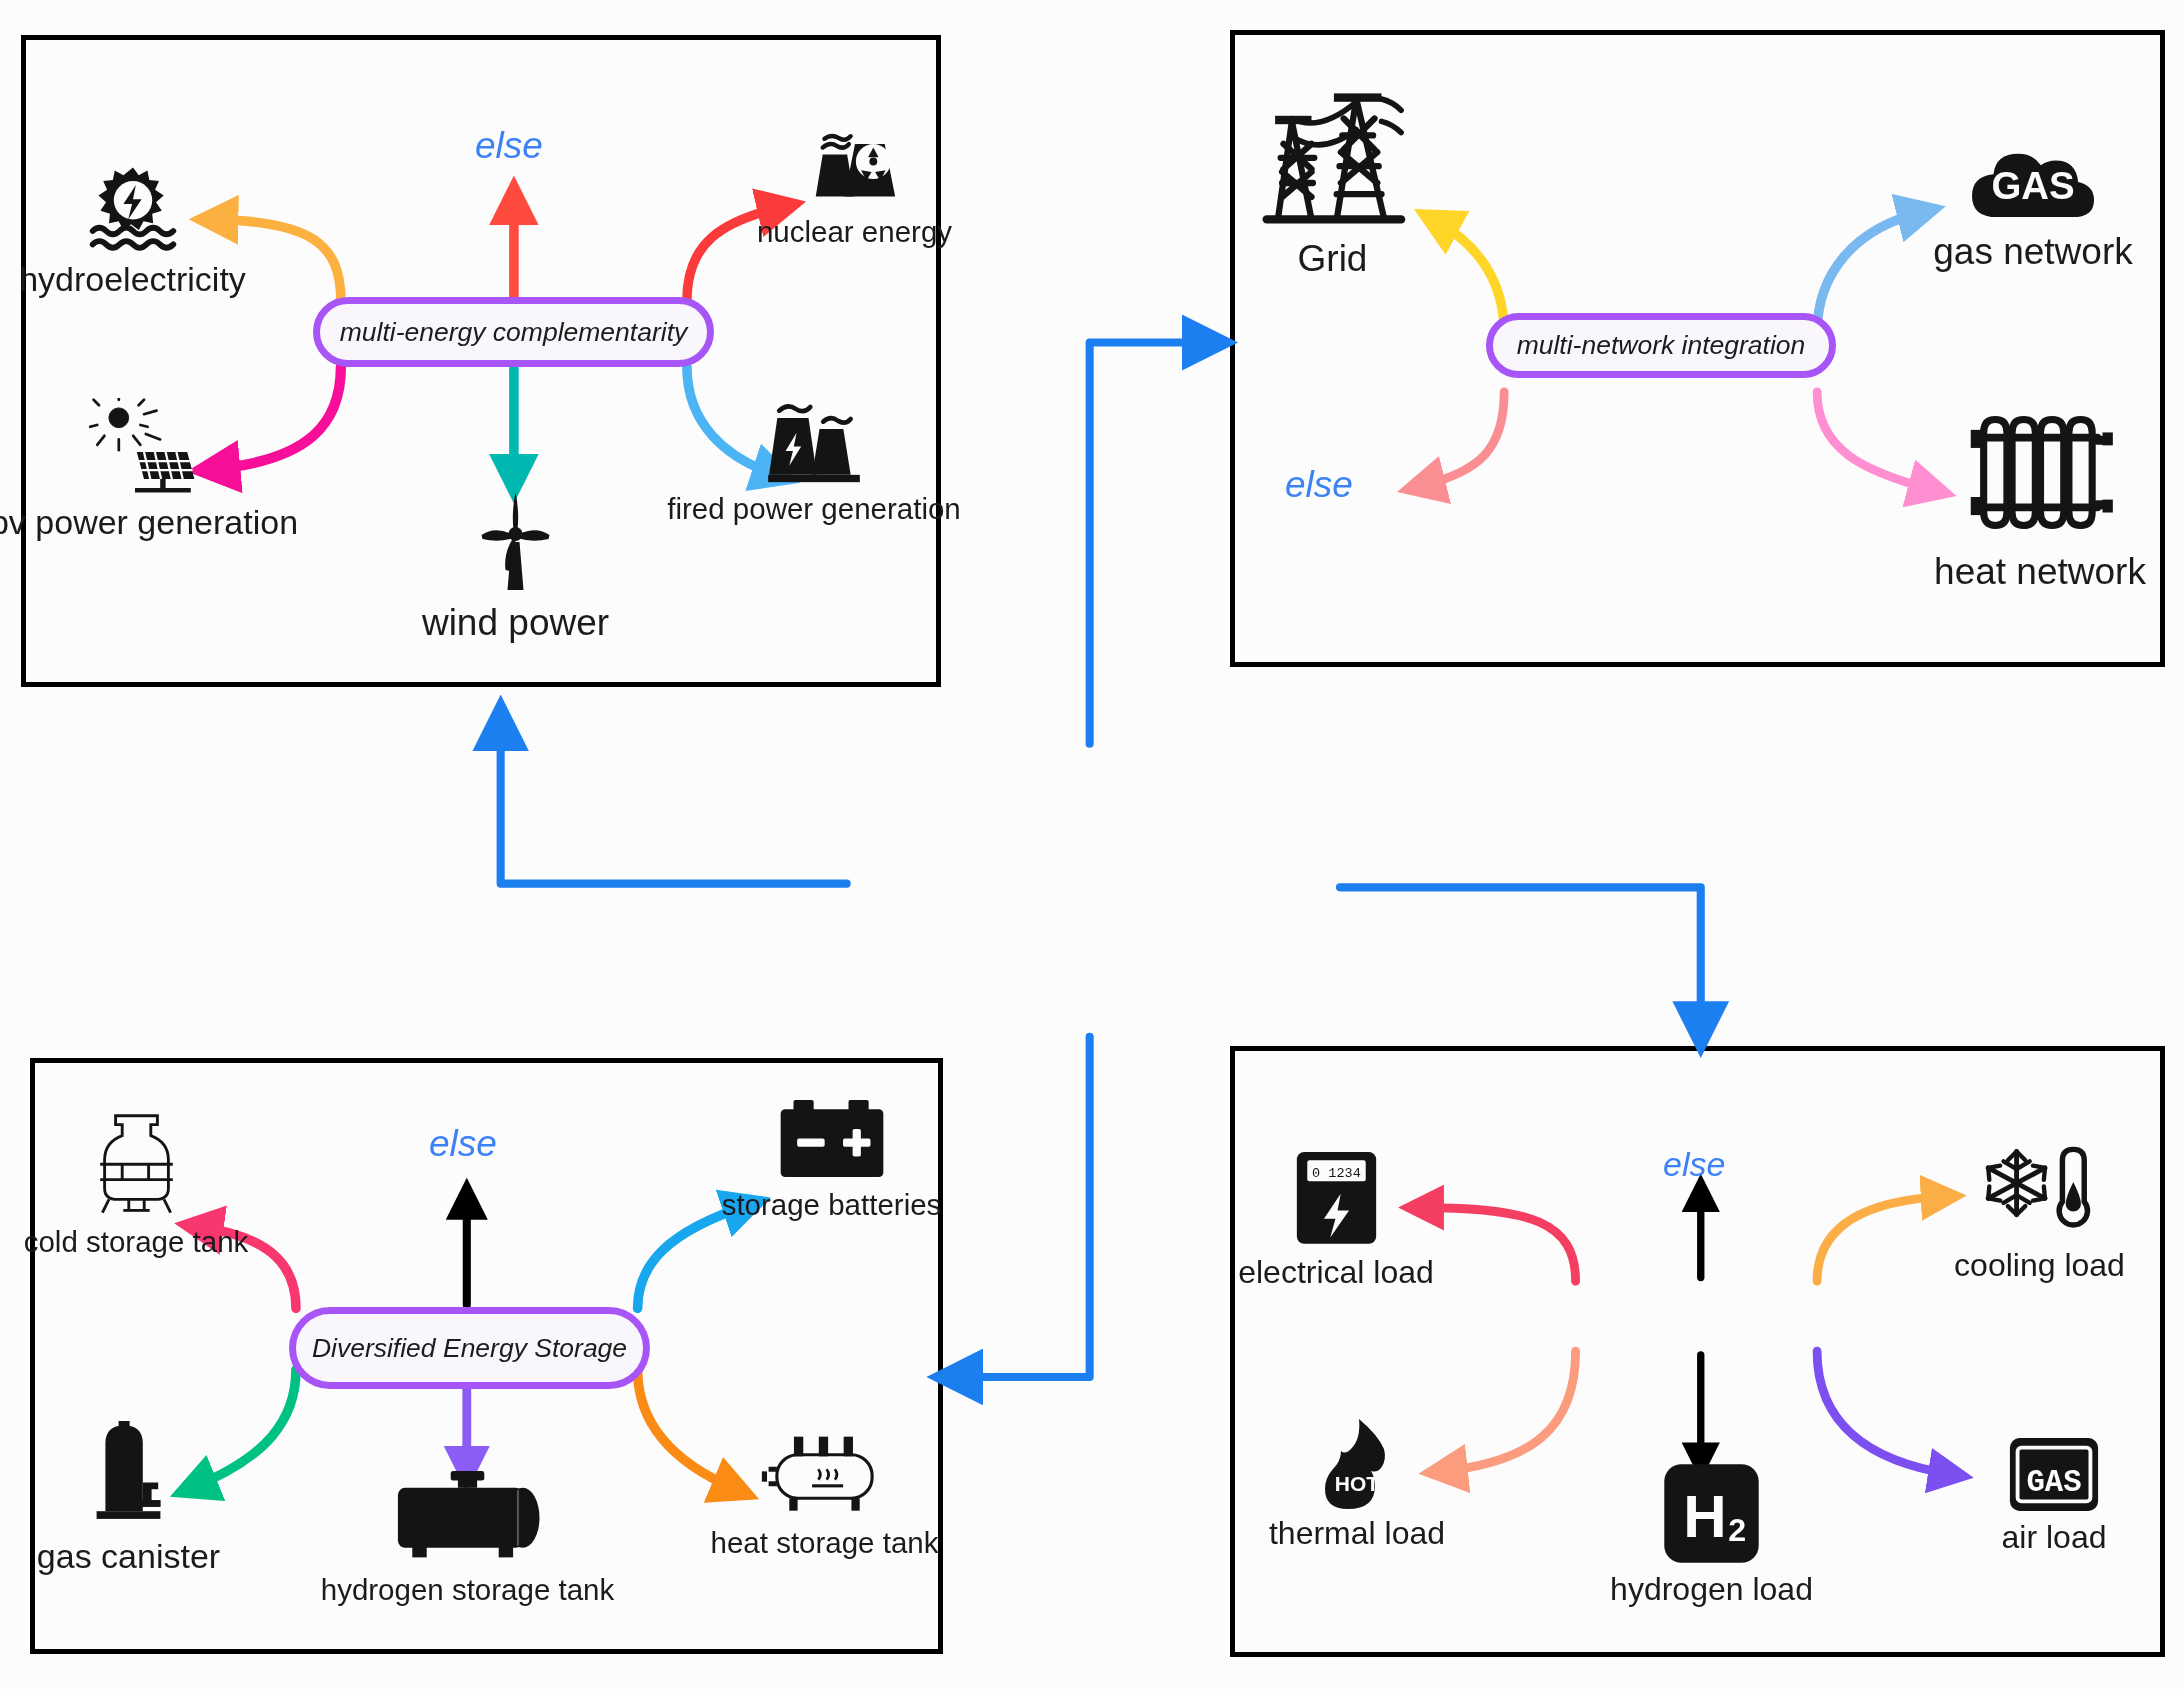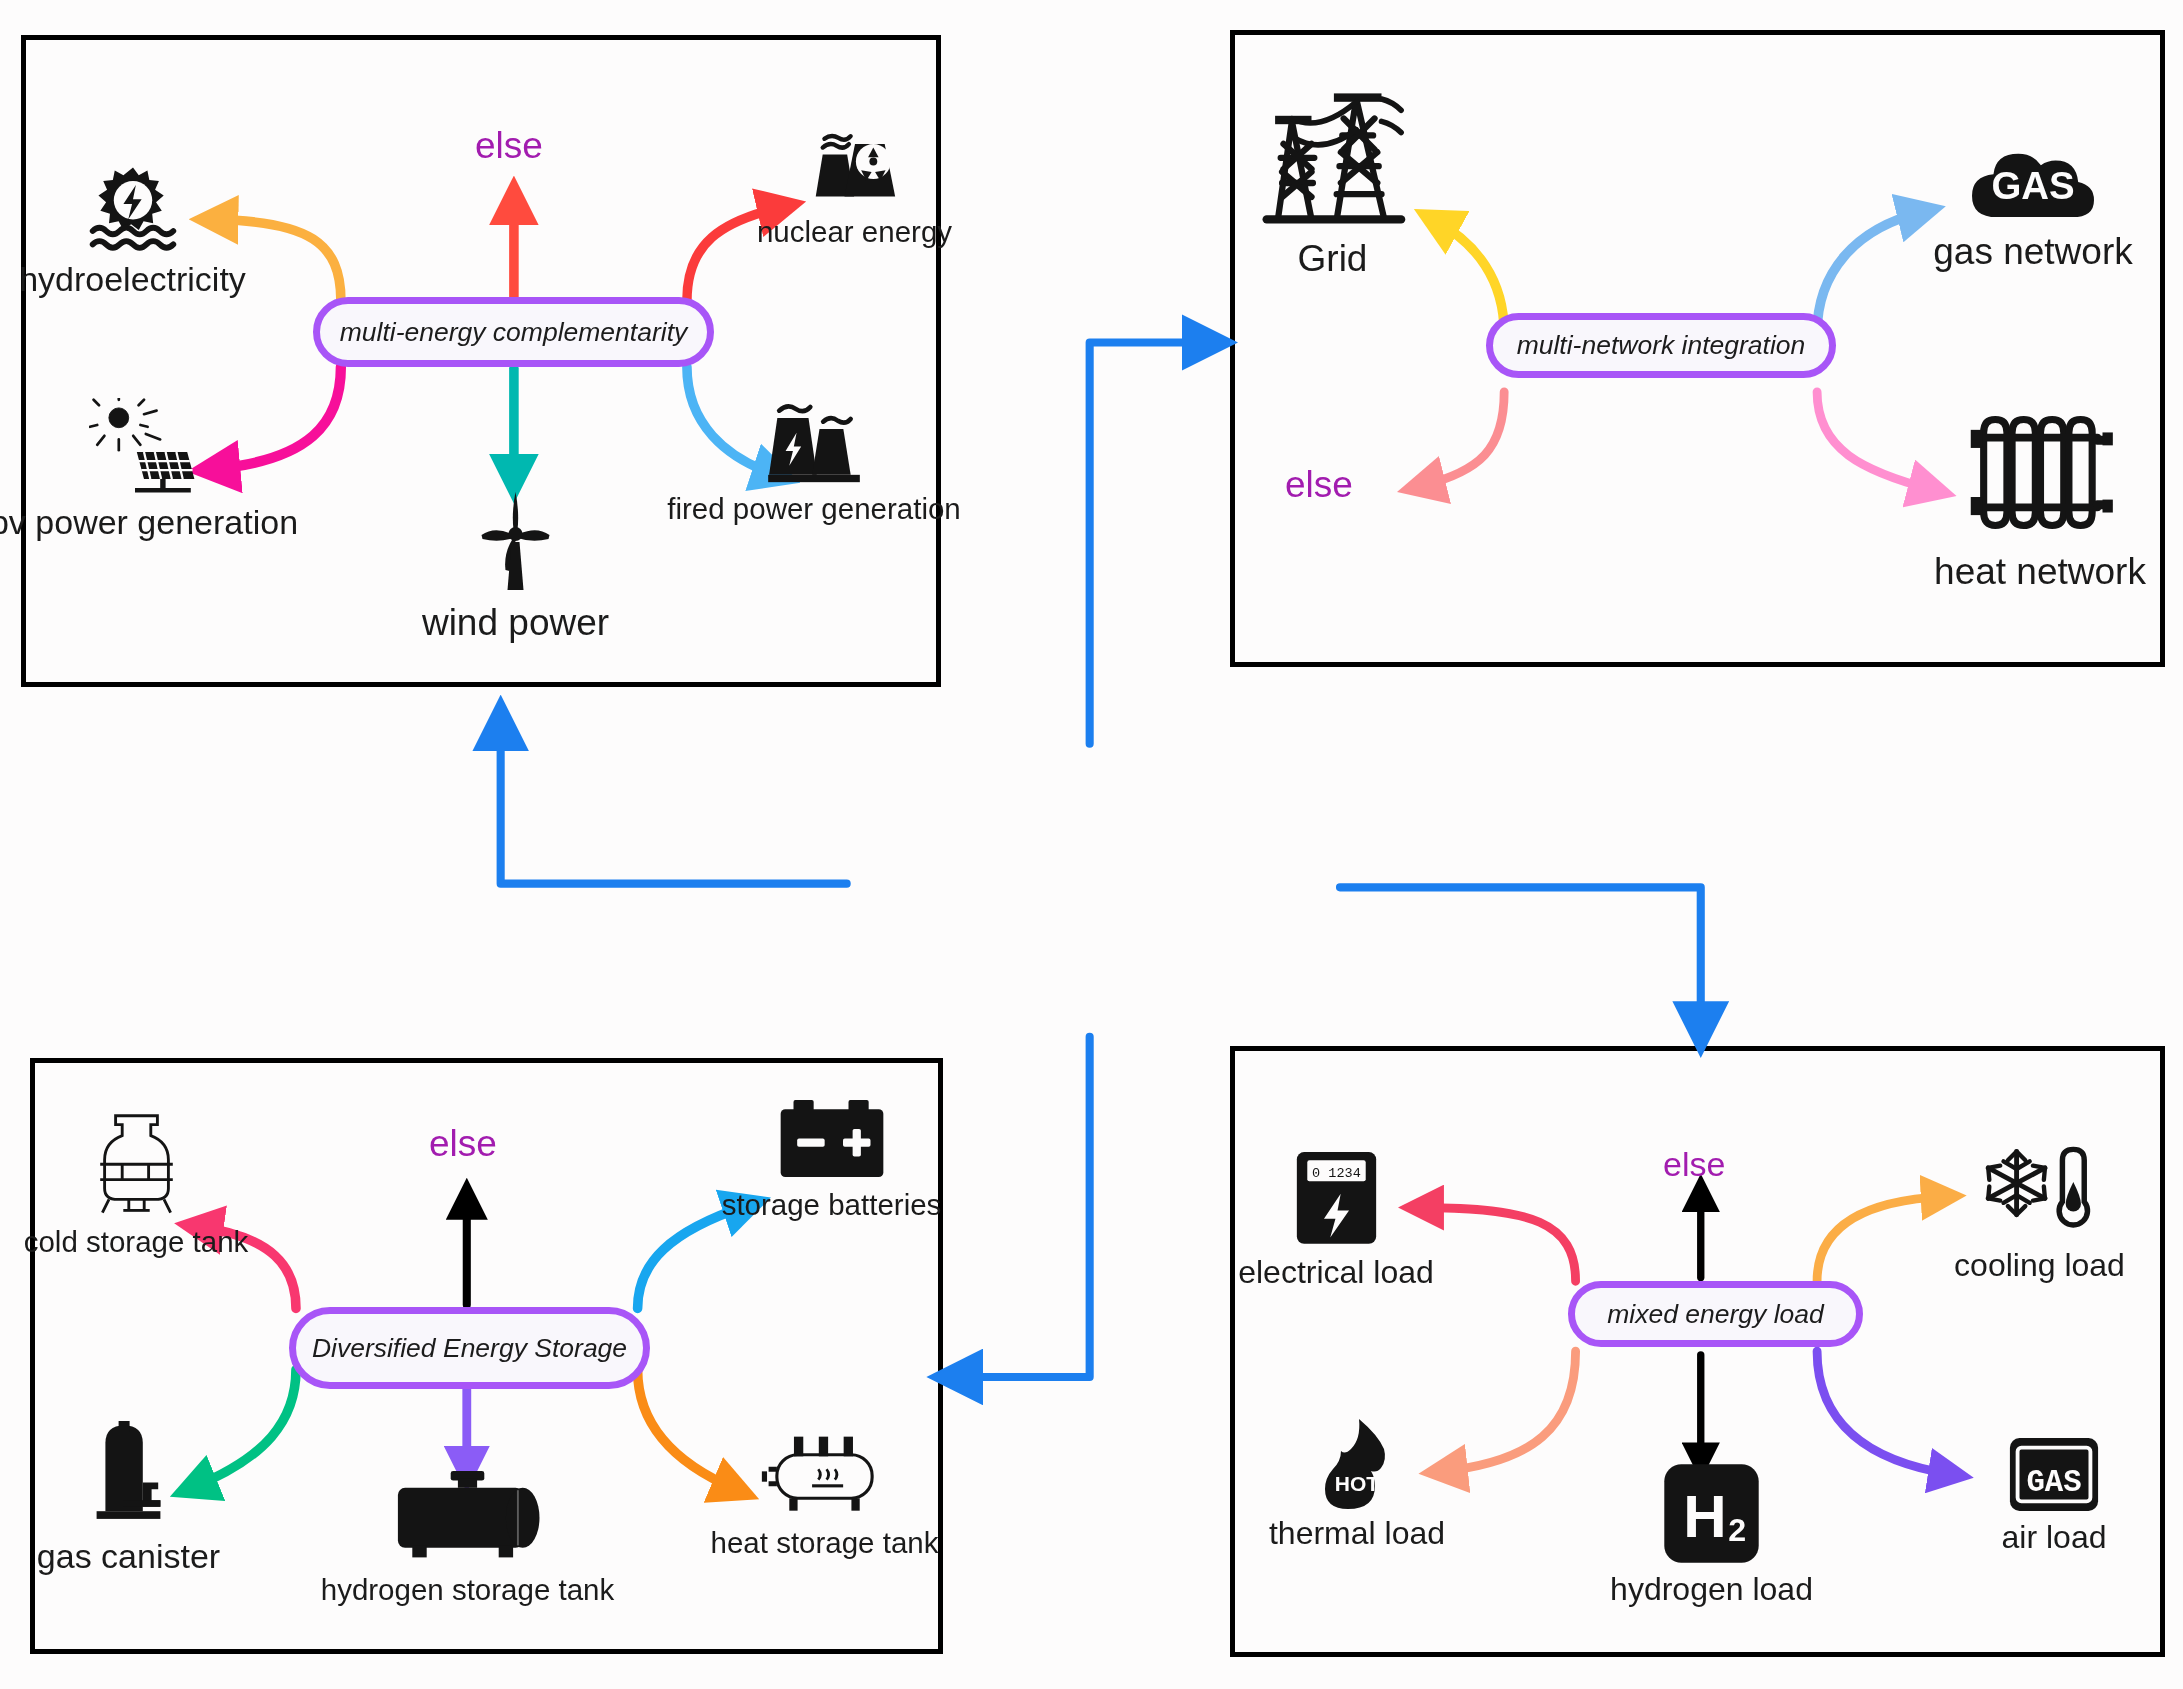--- a/index.html
+++ b/index.html
@@ -13,21 +13,21 @@
 
   .node{position:absolute;border:7.4px solid #a855f7;background:#f9f7fc;border-radius:736px;
         display:flex;align-items:center;justify-content:center;box-sizing:border-box;
         color:#1c1c1c;text-align:center;line-height:1.15;z-index:6;}
   .node span{display:block;padding:0 13.3px;}
 
   .icon{position:absolute;display:flex;flex-direction:column;align-items:center;z-index:5;}
   .icon .glyph{display:flex;align-items:center;justify-content:center;}
   .icon .cap{margin-top:5.9px;color:#1b1b1b;white-space:nowrap;text-align:center;}
 
-  .plain-label{position:absolute;color:#a21caf;z-index:5;white-space:nowrap;}
+  .plain-label{position:absolute;color:#3b82f6;z-index:5;white-space:nowrap;font-style:italic;}
 
   svg.wires{position:absolute;left:0;top:0;width:2183px;height:1690px;overflow:visible;pointer-events:none;z-index:3;}
 
   .center-ellipse{position:absolute;left:887px;top:744px;width:460px;height:295px;
      border:5.9px dashed #f4422e;border-radius:50%;background:#fdfcfc;
      display:flex;align-items:center;justify-content:center;text-align:center;
      color:#1c1c1c;line-height:1.35;z-index:7;box-sizing:border-box;}
 
   .f36{font-size:26.5px;font-style:italic;}
   .f40{font-size:29.5px;}
@@ -450,23 +450,20 @@
 
     <path d="M2468,1740 C2468,1660 2540,1630 2640,1625" fill="none" stroke="#fbad46" stroke-width="12" stroke-linecap="round" marker-end="url(#d3)"></path>
 
     <path d="M2140,1835 C2140,1940 2080,1985 1960,1998" fill="none" stroke="#fa9c7d" stroke-width="12" stroke-linecap="round" marker-end="url(#d4)"></path>
 
     <path d="M2310,1840 L2310,1985" fill="none" stroke="#000000" stroke-width="10" stroke-linecap="round" marker-end="url(#d2e)"></path>
 
     <path d="M2468,1835 C2468,1935 2540,1985 2650,2002" fill="none" stroke="#7b4ff0" stroke-width="12" stroke-linecap="round" marker-end="url(#d5)"></path>
   </svg>
 
-  <div class="node f36" style="left:1568px;top:1281px;width:295px;height:66px;">
-    <span>mixed energy load</span>
-  </div>
 
   <div class="icon" style="left:1244px;top:1152px;width:184px;">
     <div class="glyph">
       <svg width="85" height="96" viewBox="0 0 80 92">
         <rect x="2" y="0" width="76" height="88" rx="7" fill="#141414"></rect>
         <rect x="12" y="8" width="56" height="20" rx="2" fill="#fdfcfc"></rect>
         <text x="40" y="24" font-family="'Liberation Mono',monospace" font-size="13" fill="#141414" text-anchor="middle">0 1234</text>
         <path d="M44 40 L28 64 h11 l-5 18 18 -26 h-11z" fill="#fdfcfc"></path>
       </svg>
     </div>

